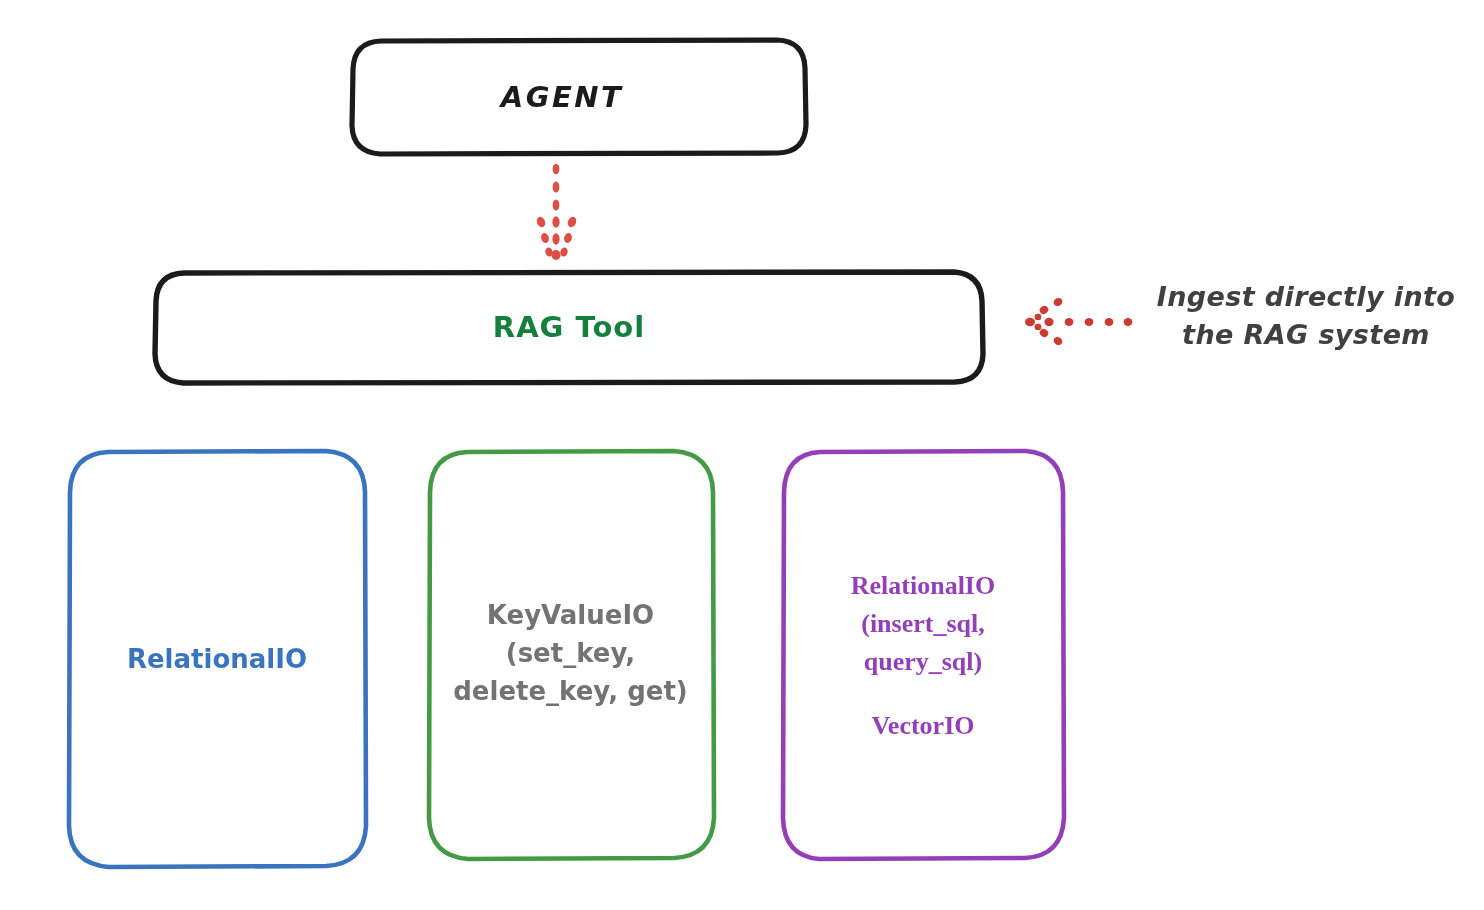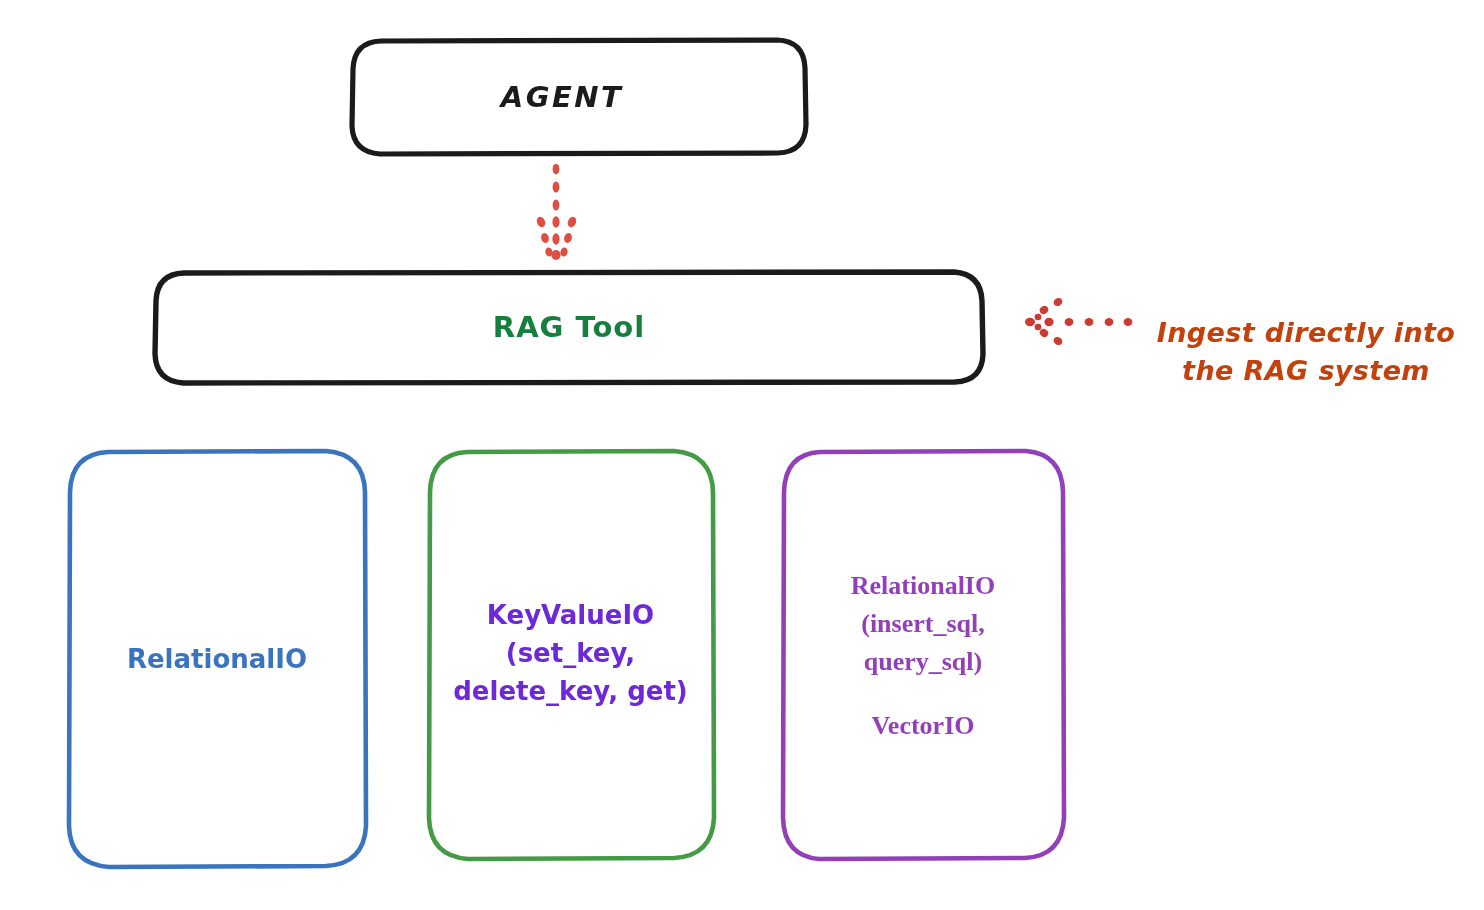--- a/index.html
+++ b/index.html
@@ -77,38 +77,37 @@
     line-height: 1.45;
     font-weight: 600;
     white-space: pre-line;
   }
   .store-index {
     font-size: 26px;
     font-weight: 600;
     white-space: pre-line;
   }
   #vectorio-node .store-api, #vectorio-node .store-index { color: #3a74bf; }
-  #keyvalueio-node .store-api, #keyvalueio-node .store-index { color: #6d28d9; }
+  #keyvalueio-node .store-api, #keyvalueio-node .store-index { color: #737373; }
   #relationalio-node .store-api, #relationalio-node .store-index { color: #9340b8; }
 
   
   #ingest-annotation {
     position: absolute;
     left: 1146px;
     top: 278px;
     width: 320px;
-    color: #c2410c;
+    color: #404040;
     font-size: 27px;
     font-weight: 600;
     font-style: italic;
     line-height: 1.42;
     text-align: center;
     white-space: pre-line;
     letter-spacing: 0.4px;
-    margin-top: 36px;
   }
 </style>
 </head>
 <body>
 
 <svg id="canvas" viewBox="0 0 1484 910" aria-hidden="true">
 
   <path d="M 381 41 L 777 40 Q 804 41 805 68 L 806 125 Q 805 152 778 153 L 380 154 Q 353 152 352 126 L 353 69 Q 354 42 381 41 Z" fill="none" stroke="#1b1b1b" stroke-width="5.2" stroke-linecap="round" stroke-linejoin="round"></path>
 
   <path d="M 184 273 L 954 272 Q 981 274 982 301 L 983 354 Q 982 381 955 382 L 183 383 Q 156 381 155 354 L 156 301 Q 157 274 184 273 Z" fill="none" stroke="#1b1b1b" stroke-width="5.4" stroke-linecap="round" stroke-linejoin="round"></path>

